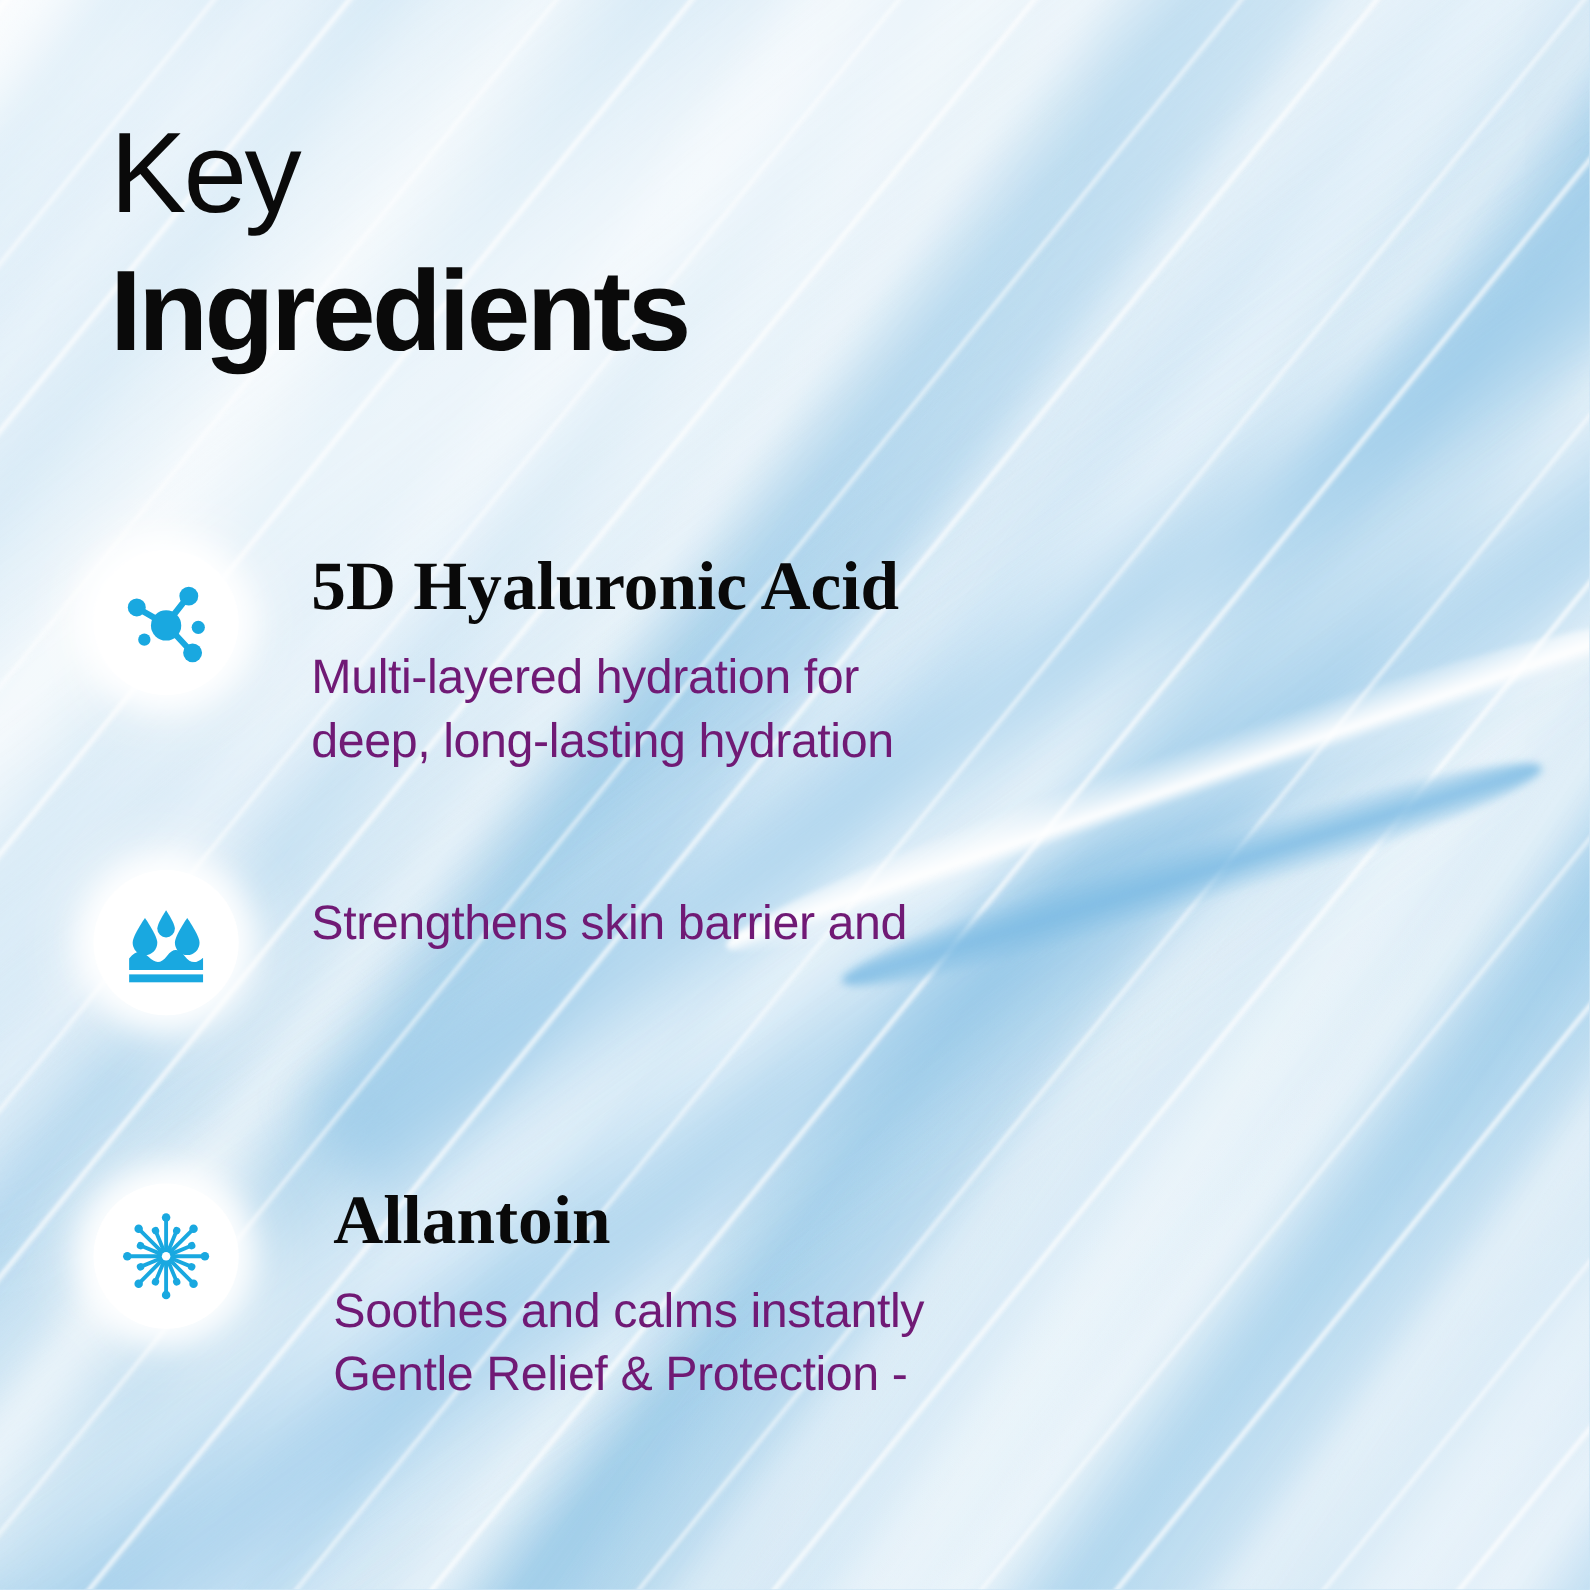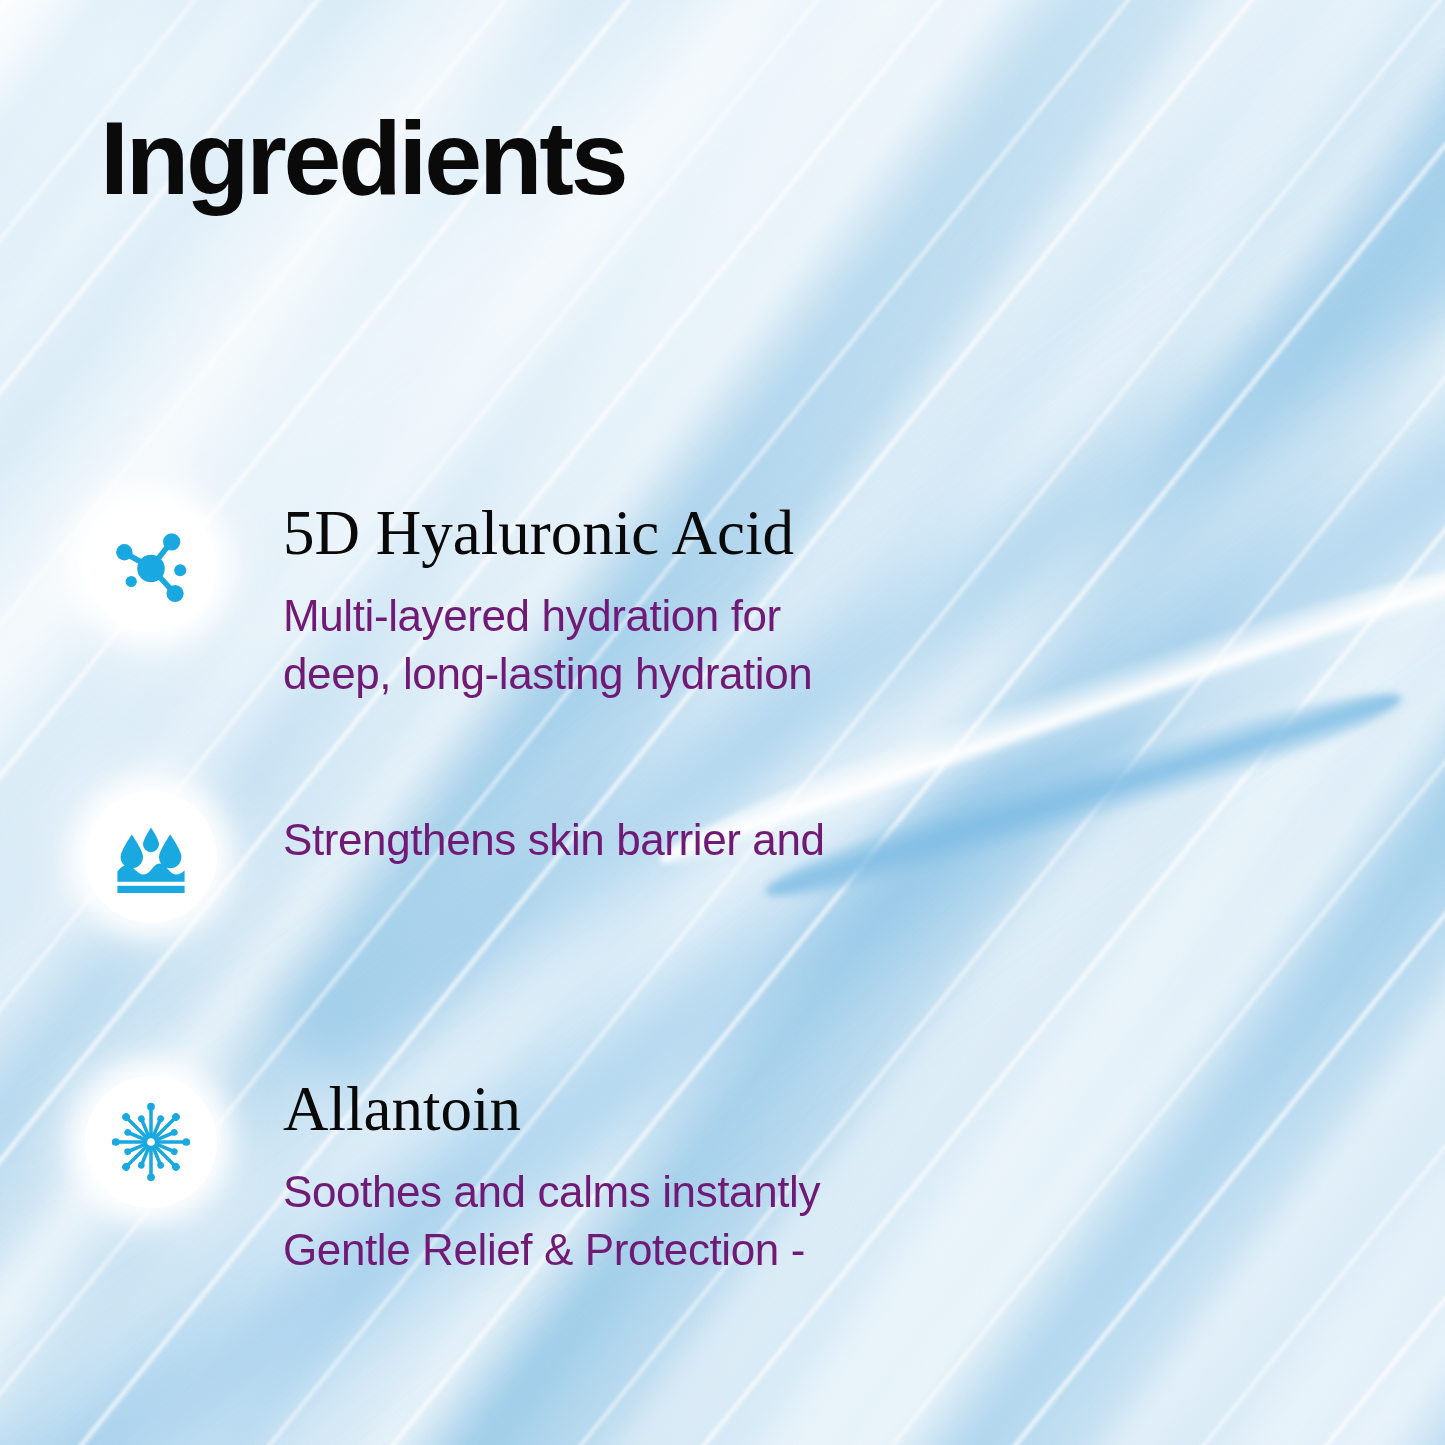--- a/index.html
+++ b/index.html
@@ -202,21 +202,21 @@
     width: 1100px;
   }
 
   .ingredient-row {
     position: relative;
     display: flex;
     align-items: flex-start;
     min-height: 200px;
     margin-bottom: 85px;
   }
-  .ingredient-row:last-child { margin-bottom: 0; }
+  .ingredient-row:last-child { margin-bottom: 0; gap: 20px; }
 
   
   .icon-badge {
     flex: 0 0 auto;
     width: 132px;
     height: 132px;
     border-radius: 50%;
     background: #ffffff;
     display: flex;
     align-items: center;
@@ -230,21 +230,21 @@
   .icon-badge svg { display: block; }
 
   
   .ingredient-text {
     margin-left: 66px;
     padding-top: 2px;
   }
 
   .ingredient-name {
     font-family: "Liberation Serif", serif;
-    font-weight: 400;
+    font-weight: 700;
     font-size: 63px;
     line-height: 1.06;
     color: #090909;
     letter-spacing: 0px;
     white-space: nowrap;
   }
 
   .ingredient-desc {
     margin-top: 20px;
     font-family: "Liberation Sans", sans-serif;
@@ -269,20 +269,21 @@
   <div class="bg-trough-b"></div>
   <div class="bg-glints"></div>
   <div class="bg-blade"></div>
   <div class="bg-blade-2"></div>
   <div class="bg-vignette"></div>
 </div>
 
 <div class="content">
 
   <div class="title-block">
+    <span class="title-line light">Key</span>
     <span class="title-line heavy">Ingredients</span>
   </div>
 
   <div class="ingredients">
 
     <div class="ingredient-row">
       <div class="icon-badge">
         <span>
           <svg width="86" height="86" viewBox="0 0 100 100" fill="none">
 

